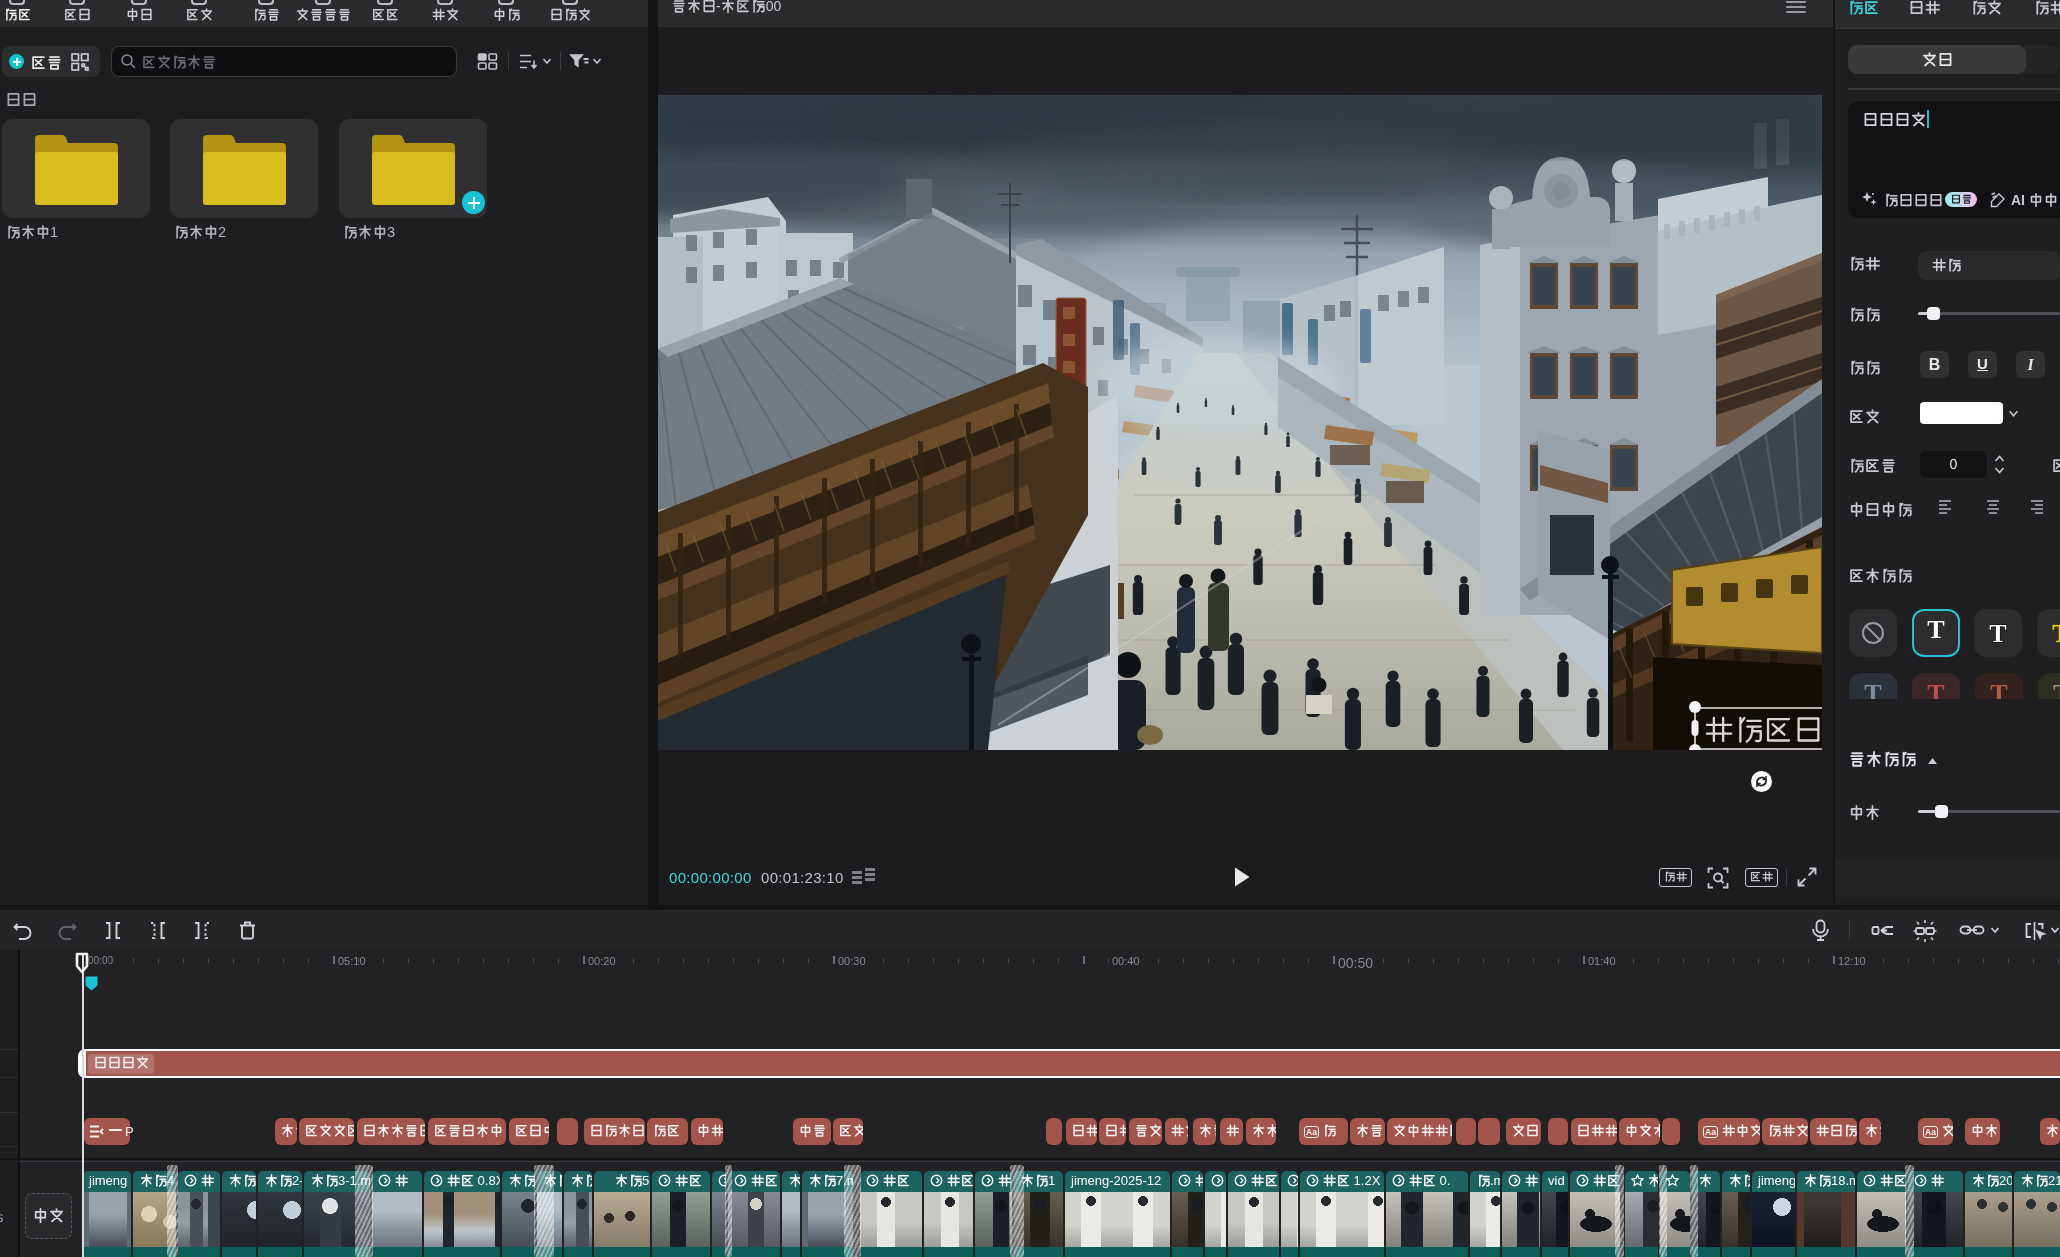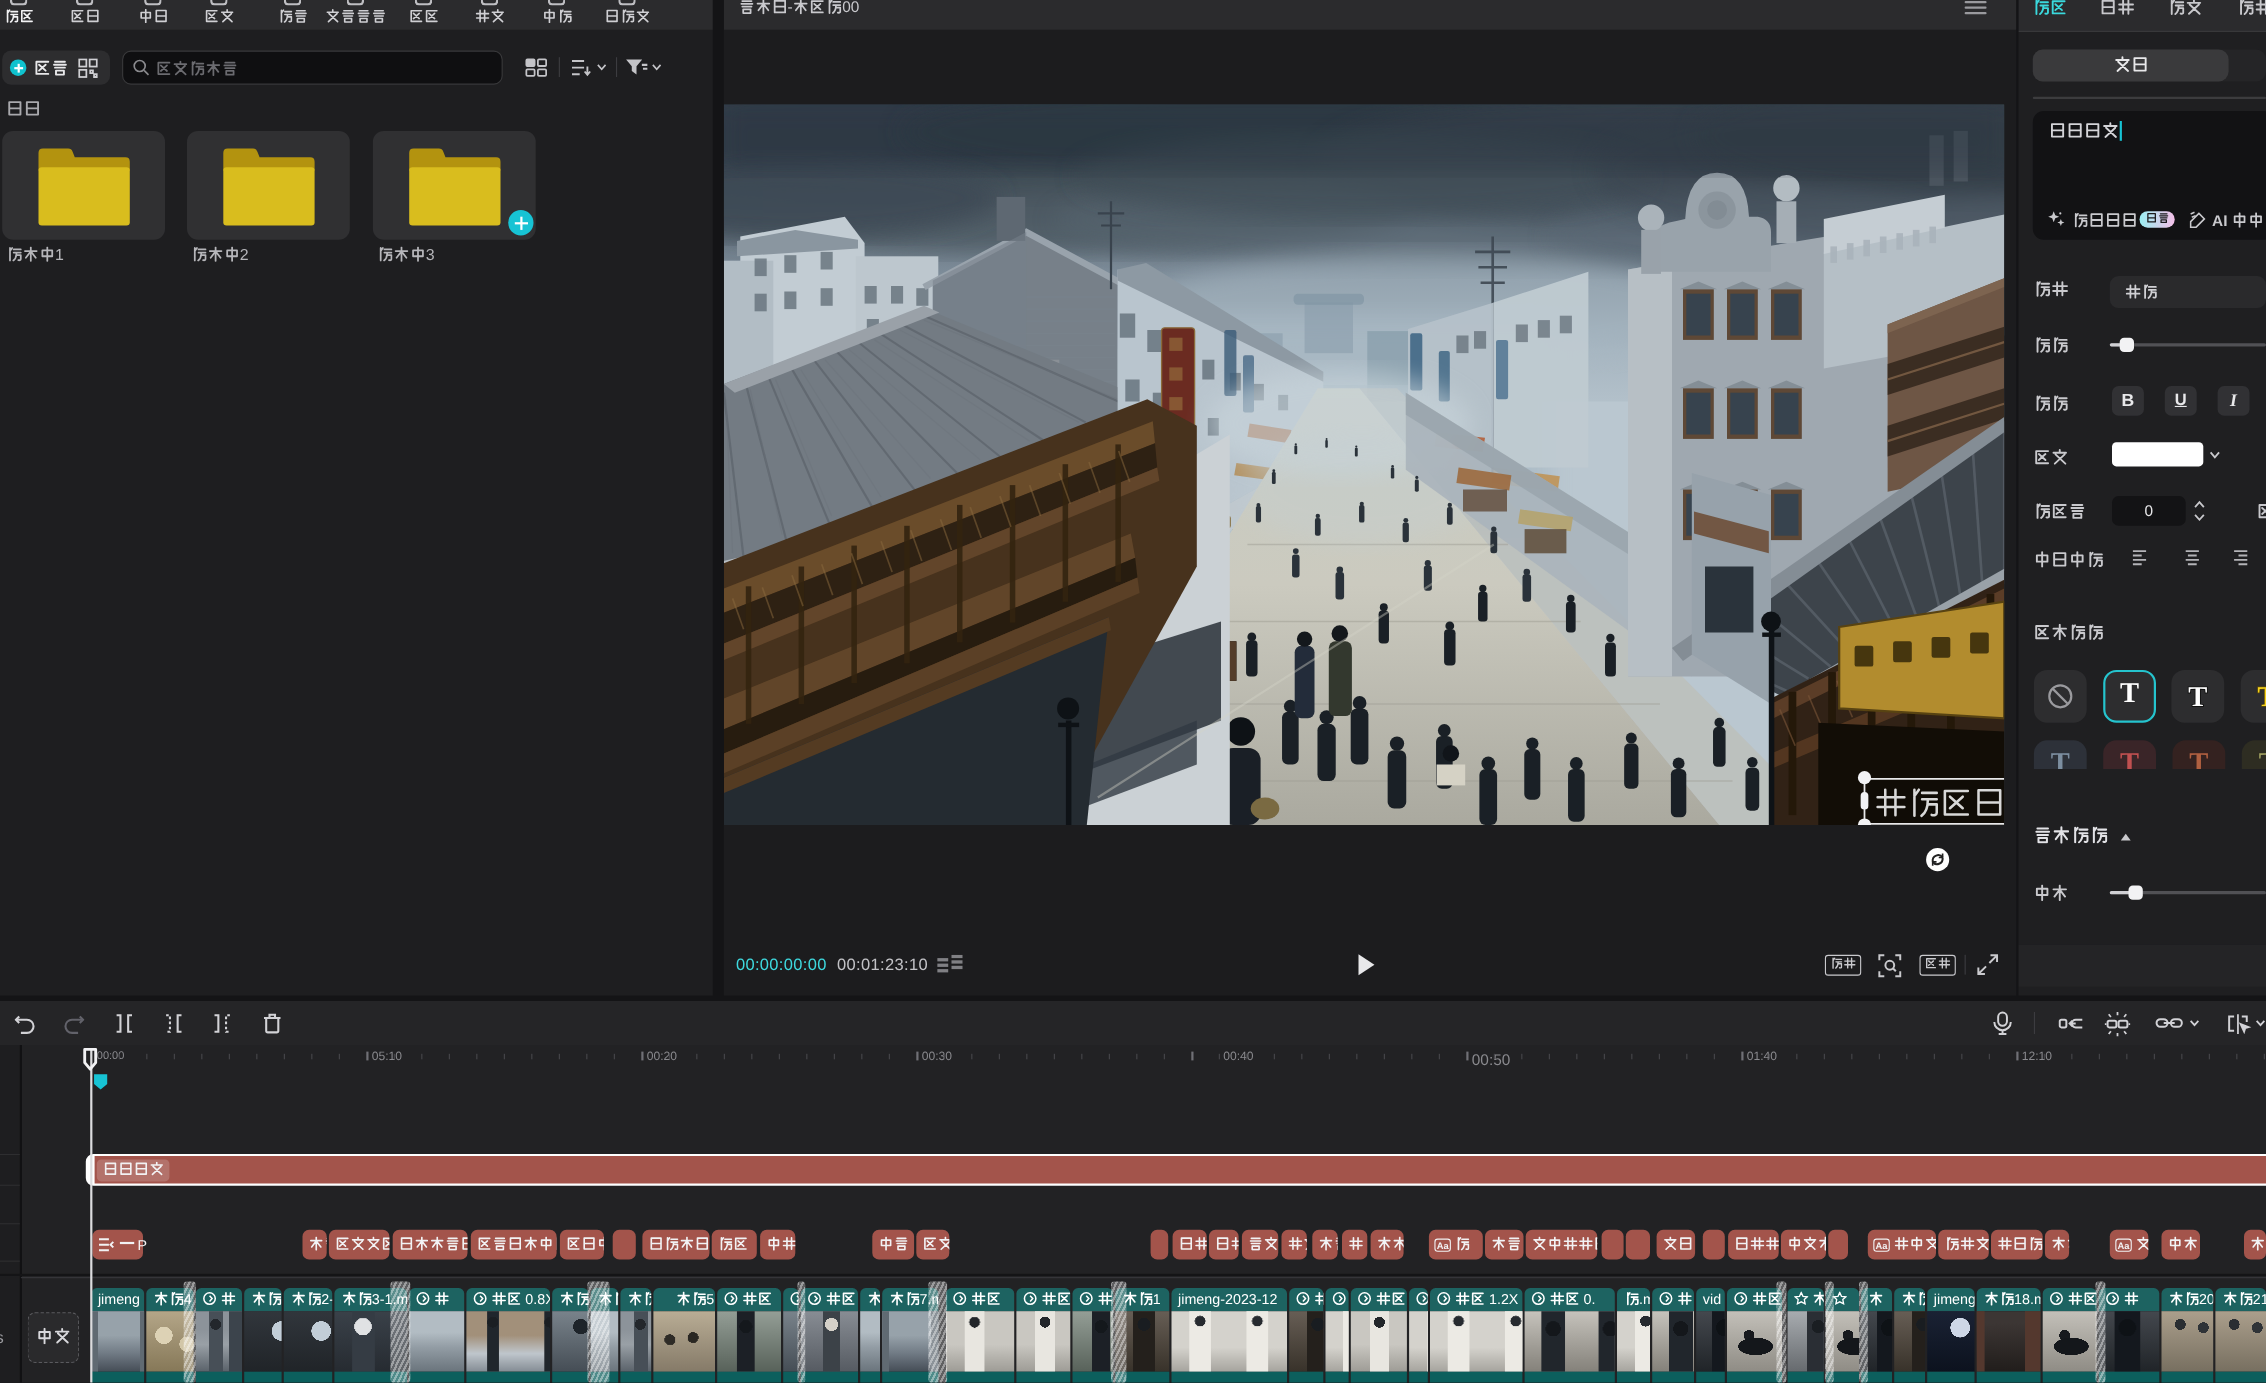--- a/index.html
+++ b/index.html
@@ -1412,21 +1412,21 @@
       </svg></div>
     <div class="abs thumb t10" style="left:975px;top:282px;width:37px;height:55px"></div>
     <div class="abs" style="left:975px;top:337px;width:37px;height:10px;background:#0c5f5d"></div>
     <div class="abs" style="left:1014px;top:261px;width:49px;height:21px;background:#1d6361;border-radius:5px 5px 0 0;color:#fff;font-size:13px;line-height:20px;padding-left:6px;overflow:hidden;white-space:nowrap"><svg class="cg" width="13" height="13" viewBox="0 0 10 10">
         <use href="#g6"></use>
       </svg><svg class="cg" width="13" height="13" viewBox="0 0 10 10">
         <use href="#g7"></use>
       </svg>1</div>
     <div class="abs thumb t13" style="left:1014px;top:282px;width:49px;height:55px"></div>
     <div class="abs" style="left:1014px;top:337px;width:49px;height:10px;background:#0c5f5d"></div>
-    <div class="abs" style="left:1065px;top:261px;width:105px;height:21px;background:#1d6361;border-radius:5px 5px 0 0;color:#fff;font-size:13px;line-height:20px;padding-left:6px;overflow:hidden;white-space:nowrap">jimeng-2023-12</div>
+    <div class="abs" style="left:1065px;top:261px;width:105px;height:21px;background:#1d6361;border-radius:5px 5px 0 0;color:#fff;font-size:13px;line-height:20px;padding-left:6px;overflow:hidden;white-space:nowrap">jimeng-2025-12</div>
     <div class="abs thumb t14" style="left:1065px;top:282px;width:105px;height:55px"></div>
     <div class="abs" style="left:1065px;top:337px;width:105px;height:10px;background:#0c5f5d"></div>
     <div class="abs" style="left:1172px;top:261px;width:31px;height:21px;background:#1d6361;border-radius:5px 5px 0 0;color:#fff;font-size:13px;line-height:20px;padding-left:6px;overflow:hidden;white-space:nowrap"><svg width="13" height="13" viewBox="0 0 14 14" style="vertical-align:-2px;margin-right:3px">
         <circle cx="7" cy="7" r="5.6" fill="none" stroke="#fff" stroke-width="1.5"></circle>
         <path d="M7 4.2 9.5 7 7 9.8" fill="none" stroke="#fff" stroke-width="1.5"></path>
       </svg><svg class="cg" width="13" height="13" viewBox="0 0 10 10">
         <use href="#g3"></use>
       </svg></div>
     <div class="abs thumb t13" style="left:1172px;top:282px;width:31px;height:55px"></div>
     <div class="abs" style="left:1172px;top:337px;width:31px;height:10px;background:#0c5f5d"></div>

